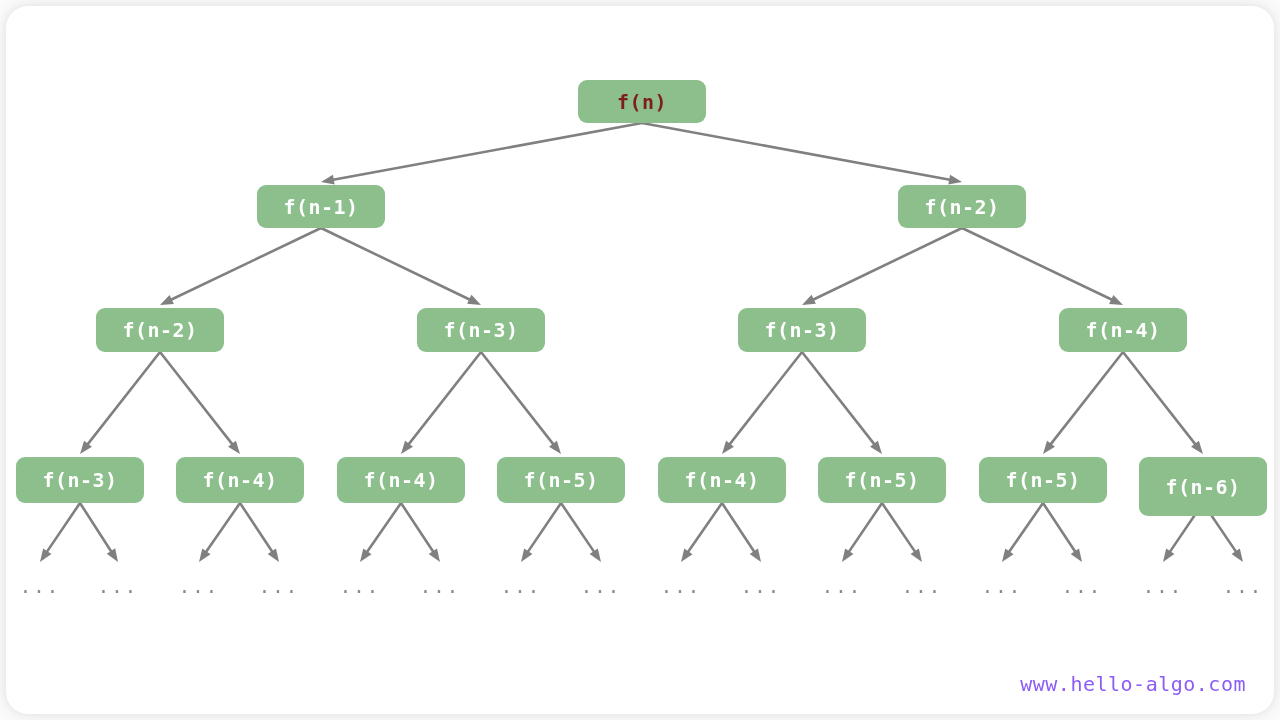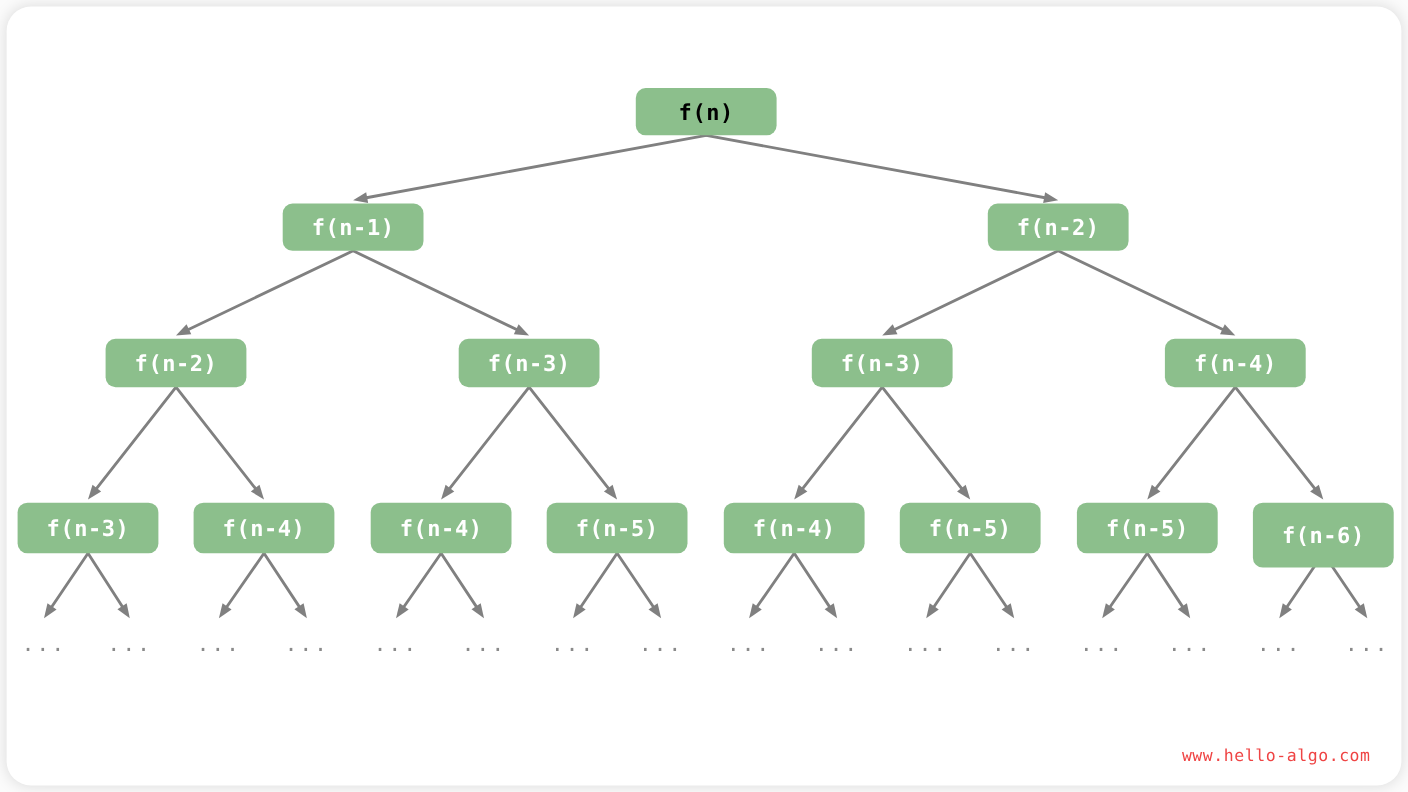--- a/index.html
+++ b/index.html
@@ -58,23 +58,23 @@
     line-height: 1;
     display: flex;
     align-items: center;
     justify-content: center;
     white-space: nowrap;
   }
   #watermark {
     position: absolute;
     right: 34px;
     bottom: 24px;
-    color: #ef4444;
-    font-family: "DejaVu Sans Mono", monospace;
-    font-size: 15px;
+    color: #8b5cf6;
+    font-family: "DejaVu Sans Mono", monospace;
+    font-size: 20px;
     letter-spacing: 0.5px;
     white-space: nowrap;
   }
 </style>
 </head>
 <body>
 
 <div id="page">
   <div id="card"></div>
 
@@ -195,21 +195,21 @@
         <line x1="1203" y1="503" x2="1169.172741342544" y2="552.8952065197475" stroke="#808080" stroke-width="2.6" stroke-linecap="round"></line>
         <polygon points="1163,562 1166.1565154592554,548.4339980039998 1174.433600441303,554.0455810426762" fill="#808080"></polygon>
       </g>
       <g>
         <line x1="1203" y1="503" x2="1236.827258657456" y2="552.8952065197475" stroke="#808080" stroke-width="2.6" stroke-linecap="round"></line>
         <polygon points="1243,562 1231.566399558697,554.0455810426762 1239.8434845407446,548.4339980039998" fill="#808080"></polygon>
       </g>
     </svg>
 
   <div id="nodes-layer">
-      <div class="node" style="left: 578px; top: 80px; width: 128px; height: 43px; background: rgb(140, 191, 140); color: #000000;">f(n)</div>
+      <div class="node" style="left: 578px; top: 80px; width: 128px; height: 43px; background: rgb(140, 191, 140); color: #7f1d1d;">f(n)</div>
       <div class="node" style="left: 257px; top: 185px; width: 128px; height: 43px; background: rgb(140, 191, 140); color: rgb(255, 255, 255);">f(n-1)</div>
       <div class="node" style="left: 898px; top: 185px; width: 128px; height: 43px; background: rgb(140, 191, 140); color: rgb(255, 255, 255);">f(n-2)</div>
       <div class="node" style="left: 96px; top: 308px; width: 128px; height: 44px; background: rgb(140, 191, 140); color: rgb(255, 255, 255);">f(n-2)</div>
       <div class="node" style="left: 417px; top: 308px; width: 128px; height: 44px; background: rgb(140, 191, 140); color: rgb(255, 255, 255);">f(n-3)</div>
       <div class="node" style="left: 738px; top: 308px; width: 128px; height: 44px; background: rgb(140, 191, 140); color: rgb(255, 255, 255);">f(n-3)</div>
       <div class="node" style="left: 1059px; top: 308px; width: 128px; height: 44px; background: rgb(140, 191, 140); color: rgb(255, 255, 255);">f(n-4)</div>
       <div class="node" style="left: 16px; top: 457px; width: 128px; height: 46px; background: rgb(140, 191, 140); color: rgb(255, 255, 255);">f(n-3)</div>
       <div class="node" style="left: 176px; top: 457px; width: 128px; height: 46px; background: rgb(140, 191, 140); color: rgb(255, 255, 255);">f(n-4)</div>
       <div class="node" style="left: 337px; top: 457px; width: 128px; height: 46px; background: rgb(140, 191, 140); color: rgb(255, 255, 255);">f(n-4)</div>
       <div class="node" style="left: 497px; top: 457px; width: 128px; height: 46px; background: rgb(140, 191, 140); color: rgb(255, 255, 255);">f(n-5)</div>

